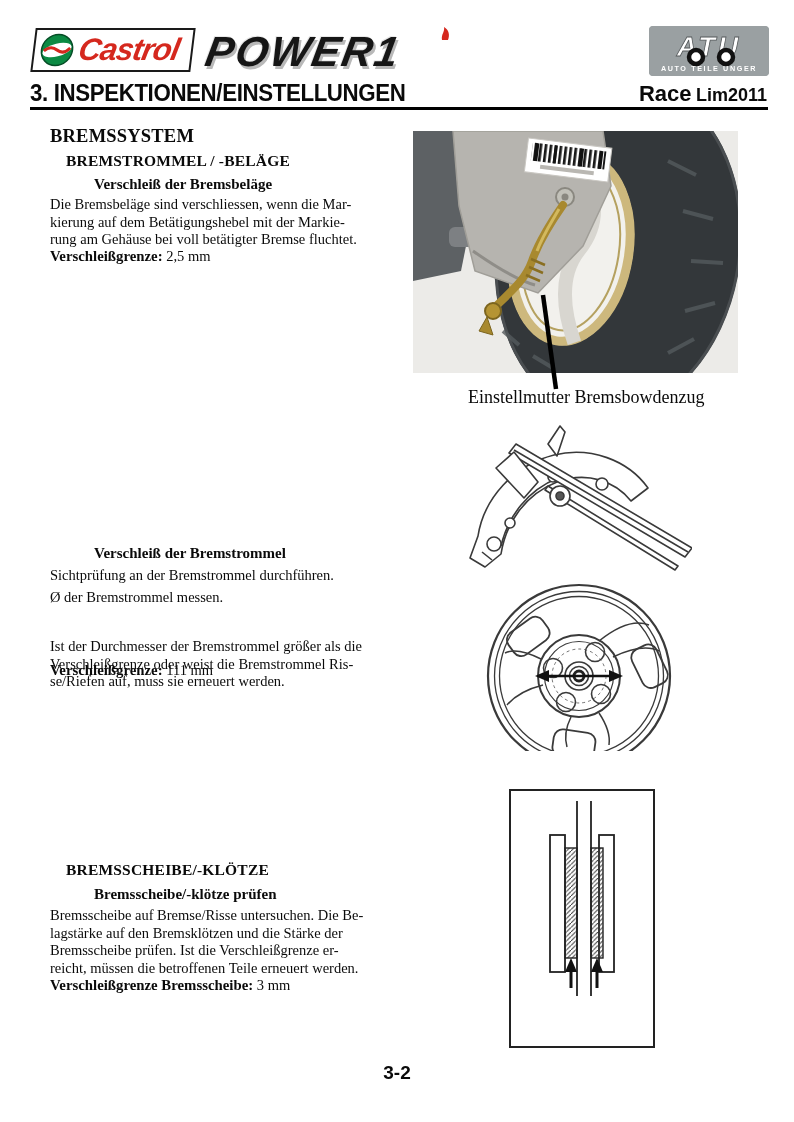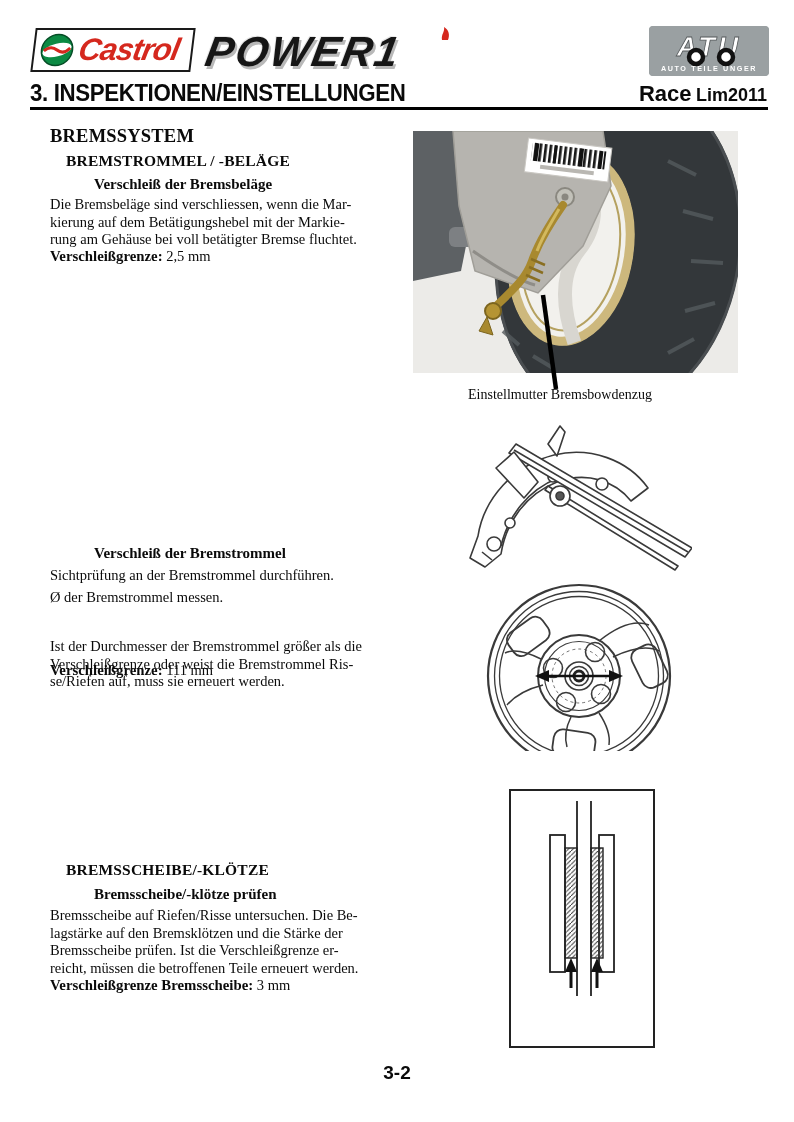--- a/index.html
+++ b/index.html
@@ -26,21 +26,21 @@
   .model-line .variant{font-size:18px;}
   .title-rule{left:30px;top:107px;width:738px;height:3px;background:#000;}
 
   
   .h1{left:50px;top:126px;font-size:18.5px;font-weight:bold;letter-spacing:0.2px;text-align:center;}
   .h2{left:50px;font-size:15.5px;font-weight:bold;letter-spacing:0.2px;margin-left:16px;}
   .h3{left:50px;font-size:15px;font-weight:bold;margin-left:44px;}
   .body-p{left:50px;width:398px;font-size:14.5px;line-height:17.5px;white-space:pre-line;}
   .limit{left:50px;font-size:14.5px;}
   .limit b{font-size:14.8px;}
-  .caption{left:468px;top:387px;font-size:14px;font-family:Liberation Serif, serif;}
+  .caption{left:468px;top:387px;font-size:18px;font-family:Liberation Serif, serif;}
 
   .figure{background:#fff;}
   .footer-page{left:0;top:1062px;width:794px;text-align:center;
        font-family:"Liberation Sans",sans-serif;font-weight:bold;font-size:19px;}
 </style>
 </head>
 <body>
 
 <div class="page">
 
@@ -218,21 +218,21 @@
 
     <g>
       <line x1="64" y1="95" x2="128" y2="95" stroke="#111" stroke-width="2.6"></line>
       <polygon points="52,95 66,89 66,101" fill="#111"></polygon>
       <polygon points="140,95 126,89 126,101" fill="#111"></polygon>
     </g>
   </svg>
 
   <div class="abs h2" style="top:861px">BREMSSCHEIBE/-KLÖTZE</div>
   <div class="abs h3" style="top:886px">Bremsscheibe/-klötze prüfen</div>
-  <div class="abs body-p" style="top:907px">Bremsscheibe auf Riefen/Risse untersuchen. Die Be-
+  <div class="abs body-p" style="top:907px">Bremsscheibe auf Bremse/Risse untersuchen. Die Be-
 lagstärke auf den Bremsklötzen und die Stärke der
 Bremsscheibe prüfen. Ist die Verschleißgrenze er-
 reicht, müssen die betroffenen Teile erneuert werden.</div>
   <div class="abs limit" style="top:977px">
     <b>Verschleißgrenze Bremsscheibe:</b>
     <span>3 mm</span>
   </div>
 
   <svg class="abs figure" style="left:508px;top:788px" width="148" height="262" viewBox="0 0 148 262">
     <defs>

